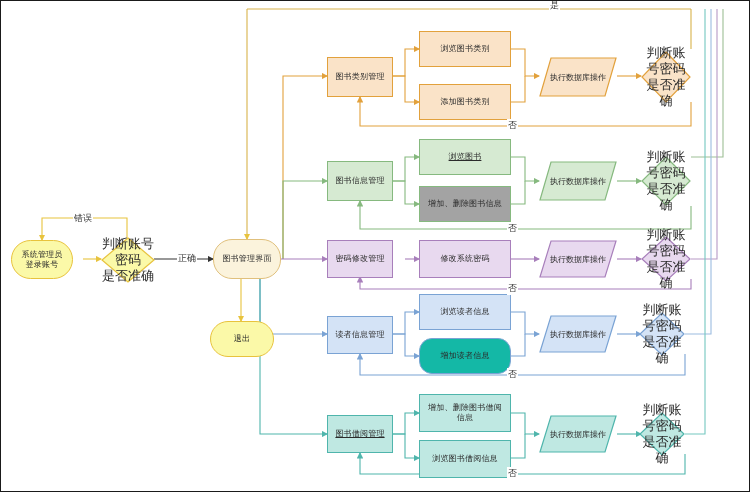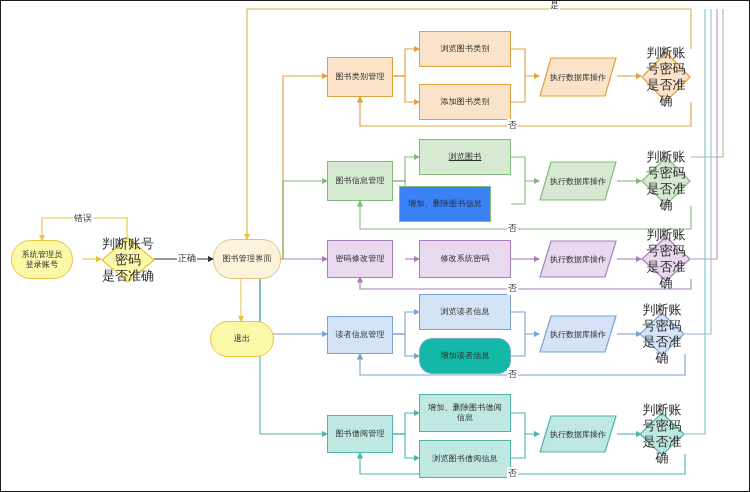--- a/index.html
+++ b/index.html
@@ -168,21 +168,21 @@
   <div class="diamond-wrap" style="left:640px;top:50px;width:50px;height:52px;">
     <svg width="50" height="52" viewBox="0 0 50 52">
       <polygon points="25,1 49,26 25,51 1,26" fill="#fae3c8" stroke="#e2a13c" stroke-width="1.2"></polygon>
     </svg>
     <div class="dlabel">判断账号密码
 是否准确</div>
   </div>
 
   <div class="node rect" style="left:326px;top:160px;width:66px;height:40px;background:#d6ead2;border-color:#86b97f;">图书信息管理</div>
   <div class="node rect" style="left:418px;top:138px;width:92px;height:36px;background:#d6ead2;border-color:#86b97f;text-decoration:underline;">浏览图书</div>
-  <div class="node rect" style="left:398px;top:185px;width:92px;height:36px;background:#3b82f6;border-color:#86b97f;">增加、删除图书信息</div>
+  <div class="node rect" style="left:418px;top:185px;width:92px;height:36px;background:#a3a3a3;border-color:#86b97f;">增加、删除图书信息</div>
   <div class="para-wrap" style="left:538px;top:160px;width:78px;height:40px;">
     <svg width="78" height="40" viewBox="0 0 78 40">
       <polygon points="12,1 77,1 66,39 1,39" fill="#d6ead2" stroke="#86b97f" stroke-width="1.2"></polygon>
     </svg>
     <div class="plabel">执行数据库操作</div>
   </div>
   <div class="diamond-wrap" style="left:640px;top:155px;width:50px;height:50px;">
     <svg width="50" height="50" viewBox="0 0 50 50">
       <polygon points="25,1 49,25 25,49 1,25" fill="#d6ead2" stroke="#86b97f" stroke-width="1.2"></polygon>
     </svg>
@@ -216,21 +216,21 @@
     <div class="plabel">执行数据库操作</div>
   </div>
   <div class="diamond-wrap" style="left:638px;top:311px;width:46px;height:44px;">
     <svg width="46" height="44" viewBox="0 0 46 44">
       <polygon points="23,1 45,22 23,43 1,22" fill="#d4e3f6" stroke="#7aa3d4" stroke-width="1.2"></polygon>
     </svg>
     <div class="dlabel">判断账号密码
 是否准确</div>
   </div>
 
-  <div class="node rect" style="left:326px;top:414px;width:66px;height:38px;background:#bfe8e2;border-color:#4fb5ac;">图书借阅管理</div>
+  <div class="node rect" style="left:326px;top:414px;width:66px;height:38px;background:#bfe8e2;border-color:#4fb5ac;text-decoration:underline;">图书借阅管理</div>
   <div class="node rect" style="left:418px;top:393px;width:92px;height:38px;background:#bfe8e2;border-color:#4fb5ac;">增加、删除图书借阅
 信息</div>
   <div class="node rect" style="left:418px;top:439px;width:92px;height:38px;background:#bfe8e2;border-color:#4fb5ac;">浏览图书借阅信息</div>
   <div class="para-wrap" style="left:538px;top:414px;width:78px;height:38px;">
     <svg width="78" height="38" viewBox="0 0 78 38">
       <polygon points="12,1 77,1 66,37 1,37" fill="#bfe8e2" stroke="#4fb5ac" stroke-width="1.2"></polygon>
     </svg>
     <div class="plabel">执行数据库操作</div>
   </div>
   <div class="diamond-wrap" style="left:638px;top:411px;width:46px;height:44px;">

